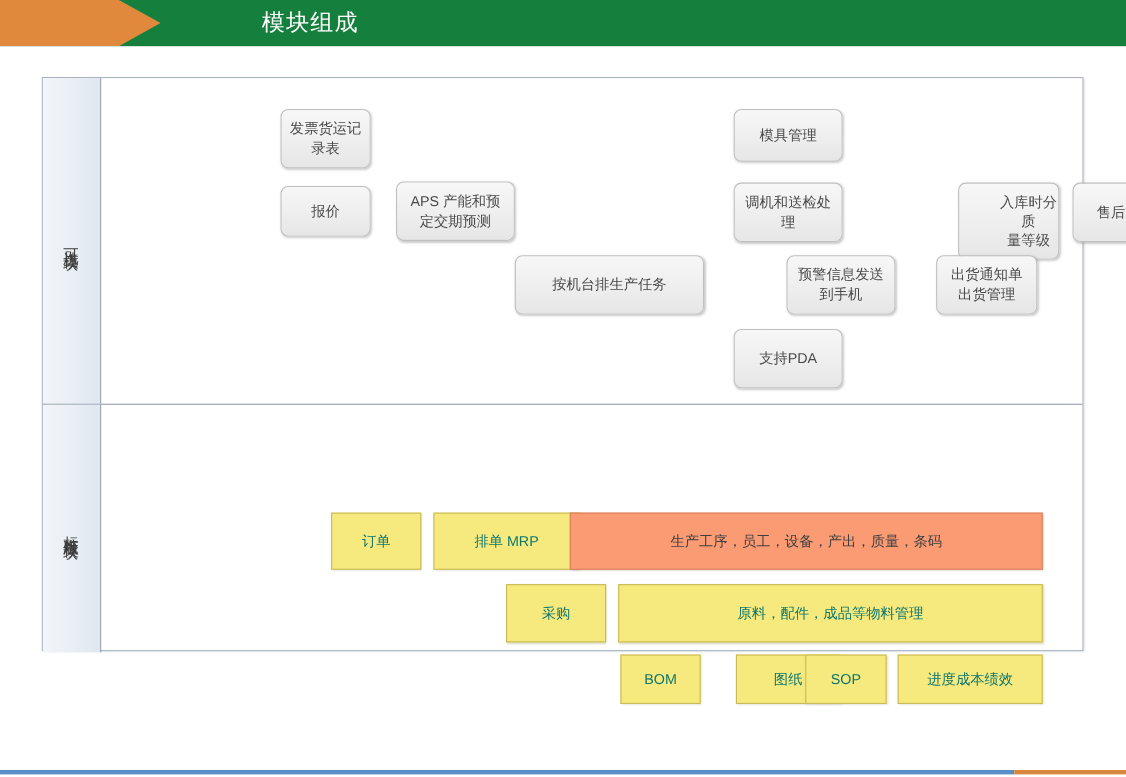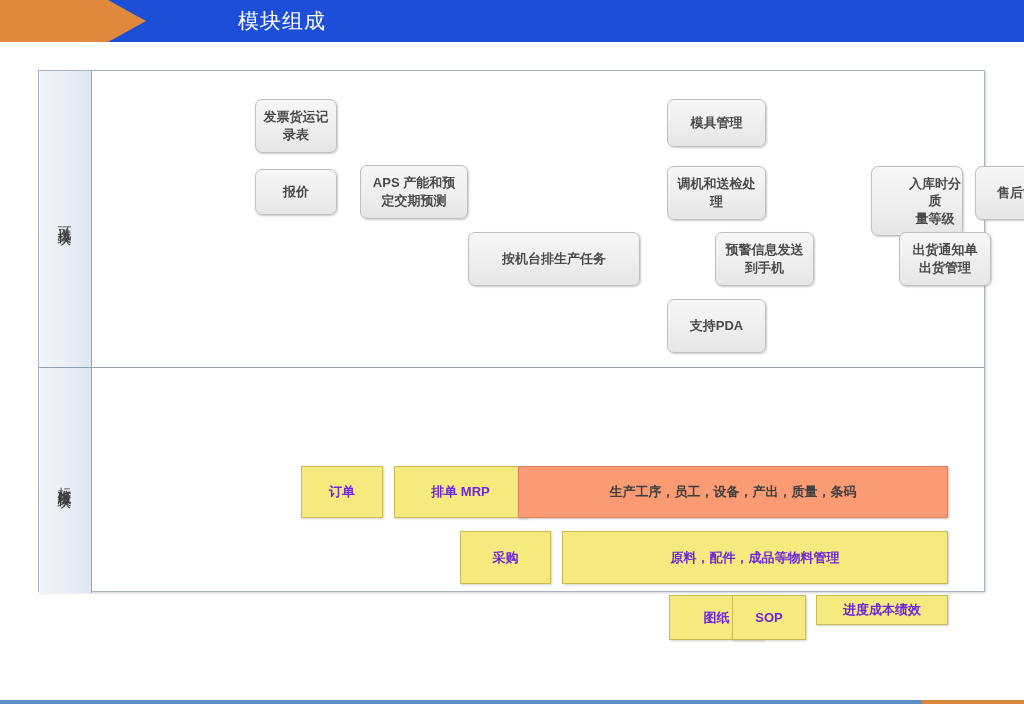--- a/index.html
+++ b/index.html
@@ -13,21 +13,21 @@
     font-family: "Liberation Sans", "DejaVu Sans", sans-serif;
     overflow: hidden;
     position: relative;
   }
 
   
   #slide-header {
     position: absolute;
     left: 0; top: 0;
     width: 1024px; height: 42px;
-    background: #1d4ed8;
+    background: #15803d;
     overflow: hidden;
     text-decoration: underline;
   }
   #header-chevron {
     position: absolute;
     left: 0; top: 0;
     width: 146px; height: 42px;
     background: #e0883c;
     clip-path: polygon(0 0, 108px 0, 146px 21px, 108px 42px, 0 42px);
   }
@@ -77,21 +77,21 @@
     writing-mode: vertical-rl;
     text-orientation: upright;
     font-size: 14px;
     color: #3b3b3b;
     letter-spacing: 2px;
     white-space: nowrap;
   }
   .row-body {
     position: absolute;
     left: 53px; top: 0;
-    right: 0; bottom: 0; font-weight: bold;
+    right: 0; bottom: 0;
   }
 
   
   .node {
     position: absolute;
     box-sizing: border-box;
     display: flex;
     align-items: center;
     justify-content: center;
     text-align: center;
@@ -106,21 +106,21 @@
     border: 1px solid #bfbfbf;
     border-radius: 7px;
     color: #4a4a4a;
     box-shadow: 1px 1px 2px rgba(140,140,140,0.45);
   }
 
   
   .node.std-yellow {
     background: #f6ea7e;
     border: 1px solid #c9ba57;
-    color: #6d28d9;
+    color: #0f766e;
     box-shadow: 1px 1px 2px rgba(150,145,110,0.4);
   }
   
   .node.std-salmon {
     background: #fa9b74;
     border: 1px solid #d9825f;
     color: #3f3f3f;
     box-shadow: 1px 1px 2px rgba(160,110,90,0.4);
   }
 
@@ -166,38 +166,39 @@
         <div class="node opt" style="left: 376px; top: 161px; width: 172px; height: 54px;">按机台排生产任务</div>
         <div class="node opt" style="left: 575px; top: 28px; width: 99px; height: 48px;">模具管理</div>
         <div class="node opt" style="left: 575px; top: 95px; width: 99px; height: 54px;">调机和送检处
 理</div>
         <div class="node opt" style="left: 575px; top: 161px; width: 99px; height: 54px; margin-left: 48px;">预警信息发送
 到手机</div>
         <div class="node opt" style="left: 575px; top: 228px; width: 99px; height: 54px;">支持PDA</div>
         <div class="node opt" style="left: 779px; top: 95px; width: 92px; height: 70px; padding-left: 36px;">入库时分质
 量等级</div>
         <div class="node opt" style="left: 883px; top: 95px; width: 96px; height: 54px;">售后管理</div>
-        <div class="node opt" style="left: 807px; top: 161px; width: 92px; height: 54px;">出货通知单
+        <div class="node opt" style="left: 759px; top: 161px; width: 92px; height: 54px;">出货通知单
 出货管理</div>
       </div>
   </div>
 
   <div class="section-row" id="row-standard">
     <div class="row-label-cell">
       <div class="row-label-text">标准版模块</div>
     </div>
     <div class="row-body" id="body-standard">
         <div class="node std-yellow" style="left: 209px; top: 98px; width: 82px; height: 52px;">订单</div>
         <div class="node std-yellow" style="left: 302px; top: 98px; width: 133px; height: 52px;">排单 MRP</div>
         <div class="node std-salmon" style="left: 426px; top: 98px; width: 430px; height: 52px;">生产工序，员工，设备，产出，质量，条码</div>
         <div class="node std-yellow" style="left: 368px; top: 163px; width: 91px; height: 53px;">采购</div>
         <div class="node std-yellow" style="left: 470px; top: 163px; width: 386px; height: 53px;">原料，配件，成品等物料管理</div>
+        <div class="node std-yellow" style="left: 472px; top: 227px; width: 73px; height: 45px;">BOM</div>
         <div class="node std-yellow" style="left: 577px; top: 227px; width: 95px; height: 45px;">图纸</div>
         <div class="node std-yellow" style="left: 640px; top: 227px; width: 74px; height: 45px;">SOP</div>
-        <div class="node std-yellow" style="left: 724px; top: 227px; width: 132px; height: 30px;">进度成本绩效</div>
+        <div class="node std-yellow" style="left: 724px; top: 227px; width: 132px; height: 45px;">进度成本绩效</div>
       </div>
   </div>
 
 </div>
 
 <div id="footer-rule">
   <div id="footer-rule-blue"></div>
   <div id="footer-rule-orange"></div>
 </div>
 

